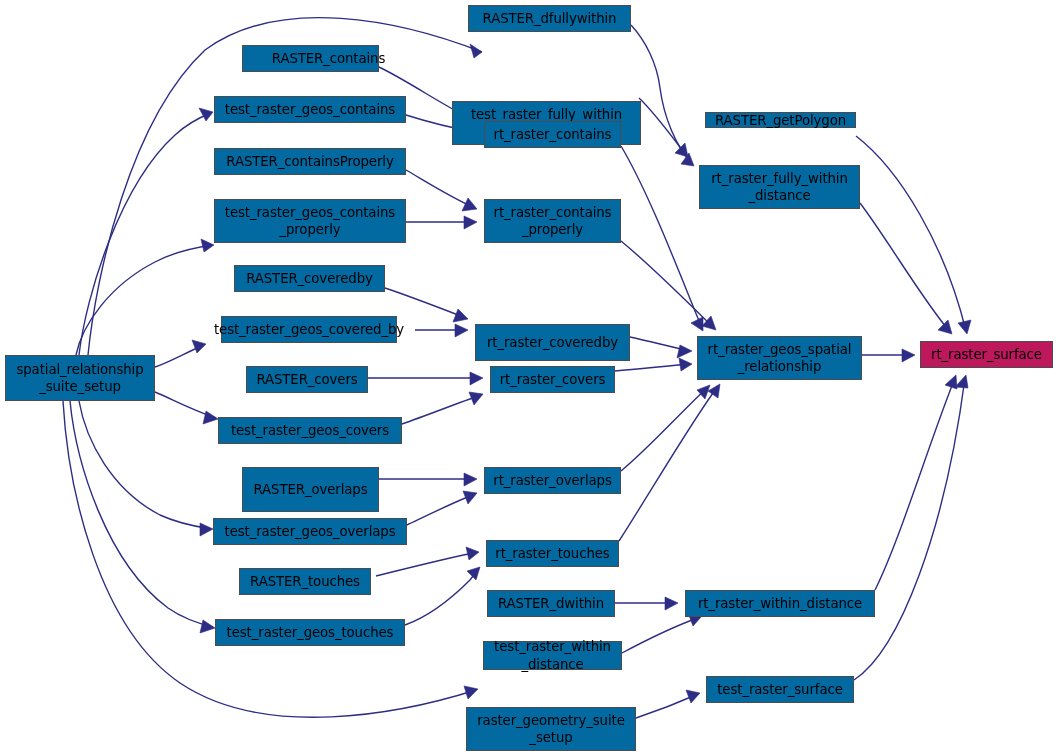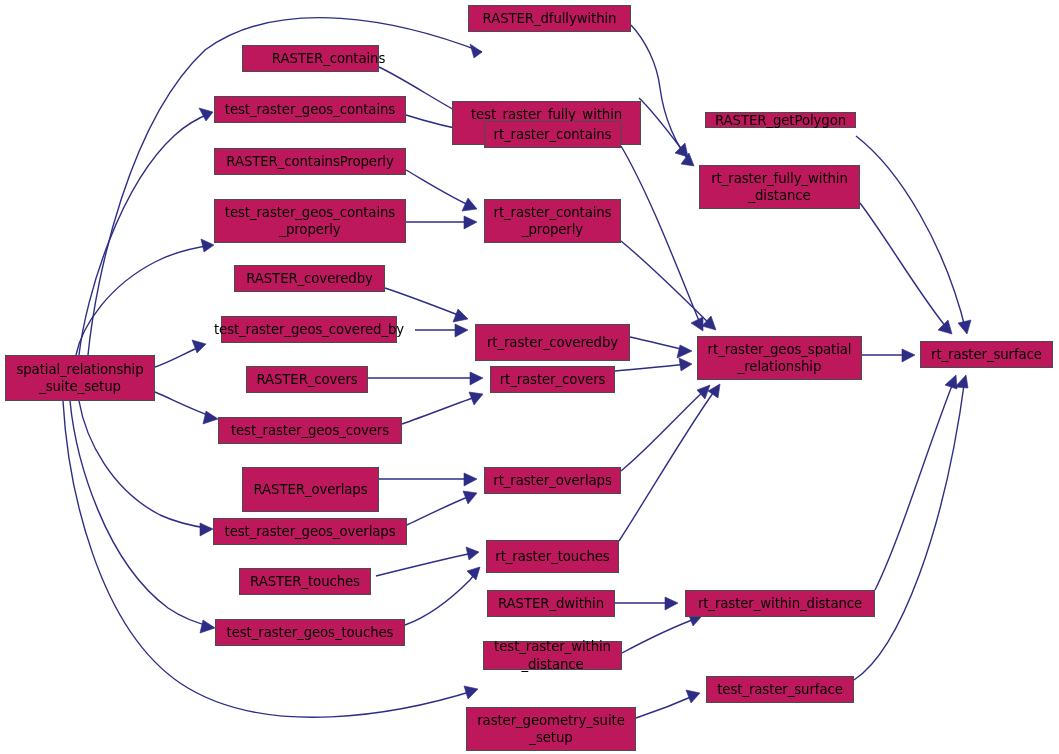--- a/index.html
+++ b/index.html
@@ -29,21 +29,21 @@
   }
   .edge-head {
     fill: #2d2d86;
     stroke: #2d2d86;
     stroke-width: 0.6;
   }
   .node {
     position: absolute;
     box-sizing: border-box;
     border: 1.5px solid #4c4c4c;
-    background: #be185d;
+    background: #0369a1;
     display: flex;
     align-items: center;
     justify-content: center;
     text-align: center;
     color: #000000;
     font-size: 13.3px;
     line-height: 1.28;
     letter-spacing: -0.1px;
     white-space: pre;
     z-index: 2;
@@ -224,21 +224,21 @@
       <div class="node" style="left: 475px; top: 316px; width: 155px; height: 37px; margin-top: 8px;">rt_raster_coveredby</div>
       <div class="node" style="left: 697px; top: 336px; width: 165px; height: 44px;">rt_raster_geos_spatial
 _relationship</div>
       <div class="node highlight" style="left: 920px; top: 341px; width: 133px; height: 27px;">rt_raster_surface</div>
       <div class="node" style="left: 246px; top: 366px; width: 122px; height: 27px;">RASTER_covers</div>
       <div class="node" style="left: 490px; top: 366px; width: 125px; height: 27px;">rt_raster_covers</div>
       <div class="node" style="left: 218px; top: 417px; width: 184px; height: 27px;">test_raster_geos_covers</div>
       <div class="node" style="left: 242px; top: 467px; width: 137px; height: 45px;">RASTER_overlaps</div>
       <div class="node" style="left: 484px; top: 467px; width: 137px; height: 27px;">rt_raster_overlaps</div>
       <div class="node" style="left: 213px; top: 518px; width: 194px; height: 27px;">test_raster_geos_overlaps</div>
-      <div class="node" style="left: 486px; top: 540px; width: 133px; height: 33px;">rt_raster_touches</div>
+      <div class="node" style="left: 486px; top: 540px; width: 133px; height: 27px;">rt_raster_touches</div>
       <div class="node" style="left: 239px; top: 568px; width: 132px; height: 27px;">RASTER_touches</div>
       <div class="node" style="left: 487px; top: 590px; width: 128px; height: 27px;">RASTER_dwithin</div>
       <div class="node" style="left: 685px; top: 590px; width: 190px; height: 27px;">rt_raster_within_distance</div>
       <div class="node" style="left: 215px; top: 619px; width: 190px; height: 27px;">test_raster_geos_touches</div>
       <div class="node" style="left: 483px; top: 641px; width: 139px; height: 29px;">test_raster_within
 _distance</div>
       <div class="node" style="left: 706px; top: 676px; width: 148px; height: 27px;">test_raster_surface</div>
       <div class="node" style="left: 466px; top: 707px; width: 170px; height: 44px;">raster_geometry_suite
 _setup</div>
     </div>

